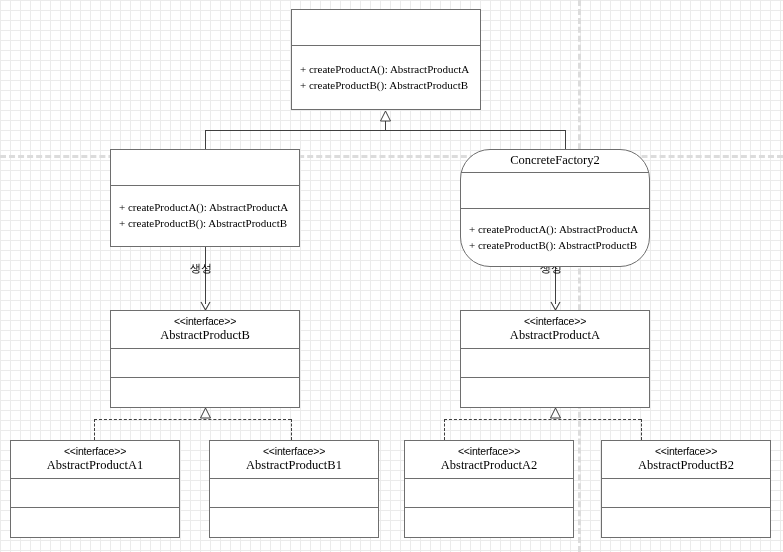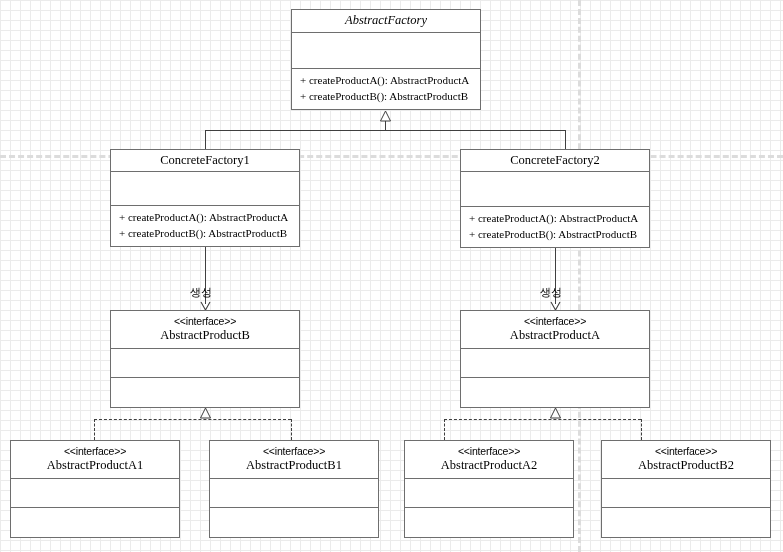--- a/index.html
+++ b/index.html
@@ -121,21 +121,20 @@
     height: 9px;
   }
   .arrow-wrap svg { display: block; }
 
   .edge-label {
     position: absolute;
     font-size: 11px;
     color: #000;
     font-family: "Liberation Sans", "DejaVu Sans", sans-serif;
     white-space: nowrap;
-    margin-top: 24px;
   }
 </style>
 </head>
 <body>
 
 <div id="canvas">
 
   <div class="guide-h" style="top:155px;"></div>
   <div class="guide-v" style="left:578px;"></div>
 
@@ -177,42 +176,36 @@
   <div class="tri-wrap" style="left:550px; top:408px;">
     <svg width="11" height="11" viewBox="0 0 11 11">
       <polygon points="5.5,0 10.5,10 0.5,10" fill="#ffffff" stroke="#3f3f3f" stroke-width="1"></polygon>
     </svg>
   </div>
   <div class="dline h" style="left:444px; top:419px; width:197px;"></div>
   <div class="dline v" style="left:444px; top:419px; height:21px;"></div>
   <div class="dline v" style="left:641px; top:419px; height:21px;"></div>
 
   <div class="uml-box" style="left:291px; top:9px; width:190px; height:101px;">
-    <div class="uml-head" style="height:23px;">
-      <div class="cls-name italic">AbstractFactory</div>
-    </div>
     <div class="uml-attrs" style="height:36px;"></div>
     <div class="uml-ops" style="flex:1;">
       <div class="op-line">+ createProductA(): AbstractProductA</div>
       <div class="op-line">+ createProductB(): AbstractProductB</div>
     </div>
   </div>
 
   <div class="uml-box" style="left:110px; top:149px; width:190px; height:98px;">
-    <div class="uml-head" style="height:23px;">
-      <div class="cls-name">ConcreteFactory1</div>
-    </div>
     <div class="uml-attrs" style="height:36px;"></div>
     <div class="uml-ops" style="flex:1;">
       <div class="op-line">+ createProductA(): AbstractProductA</div>
       <div class="op-line">+ createProductB(): AbstractProductB</div>
     </div>
   </div>
 
-  <div class="uml-box" style="left:460px; top:149px; width:190px; height:99px;">
+  <div class="uml-box" style="left:460px; top:149px; width:190px; height:118px;border-radius:30px;">
     <div class="uml-head" style="height:23px;">
       <div class="cls-name">ConcreteFactory2</div>
     </div>
     <div class="uml-attrs" style="height:36px;"></div>
     <div class="uml-ops" style="flex:1;">
       <div class="op-line">+ createProductA(): AbstractProductA</div>
       <div class="op-line">+ createProductB(): AbstractProductB</div>
     </div>
   </div>
 

